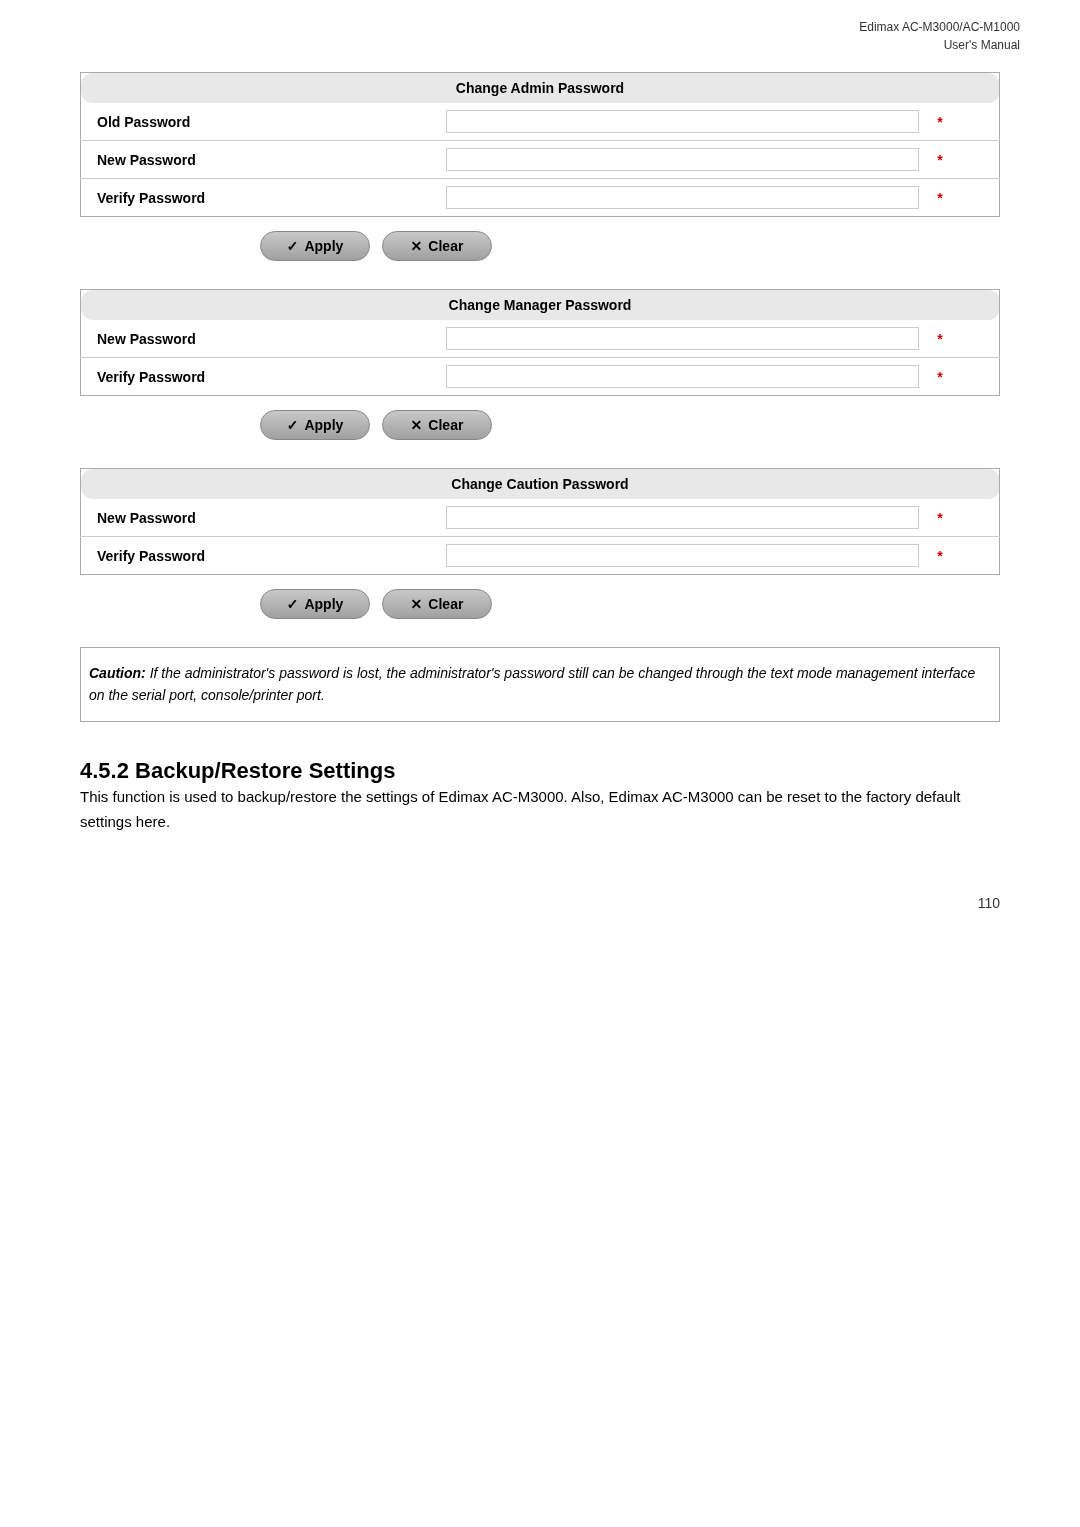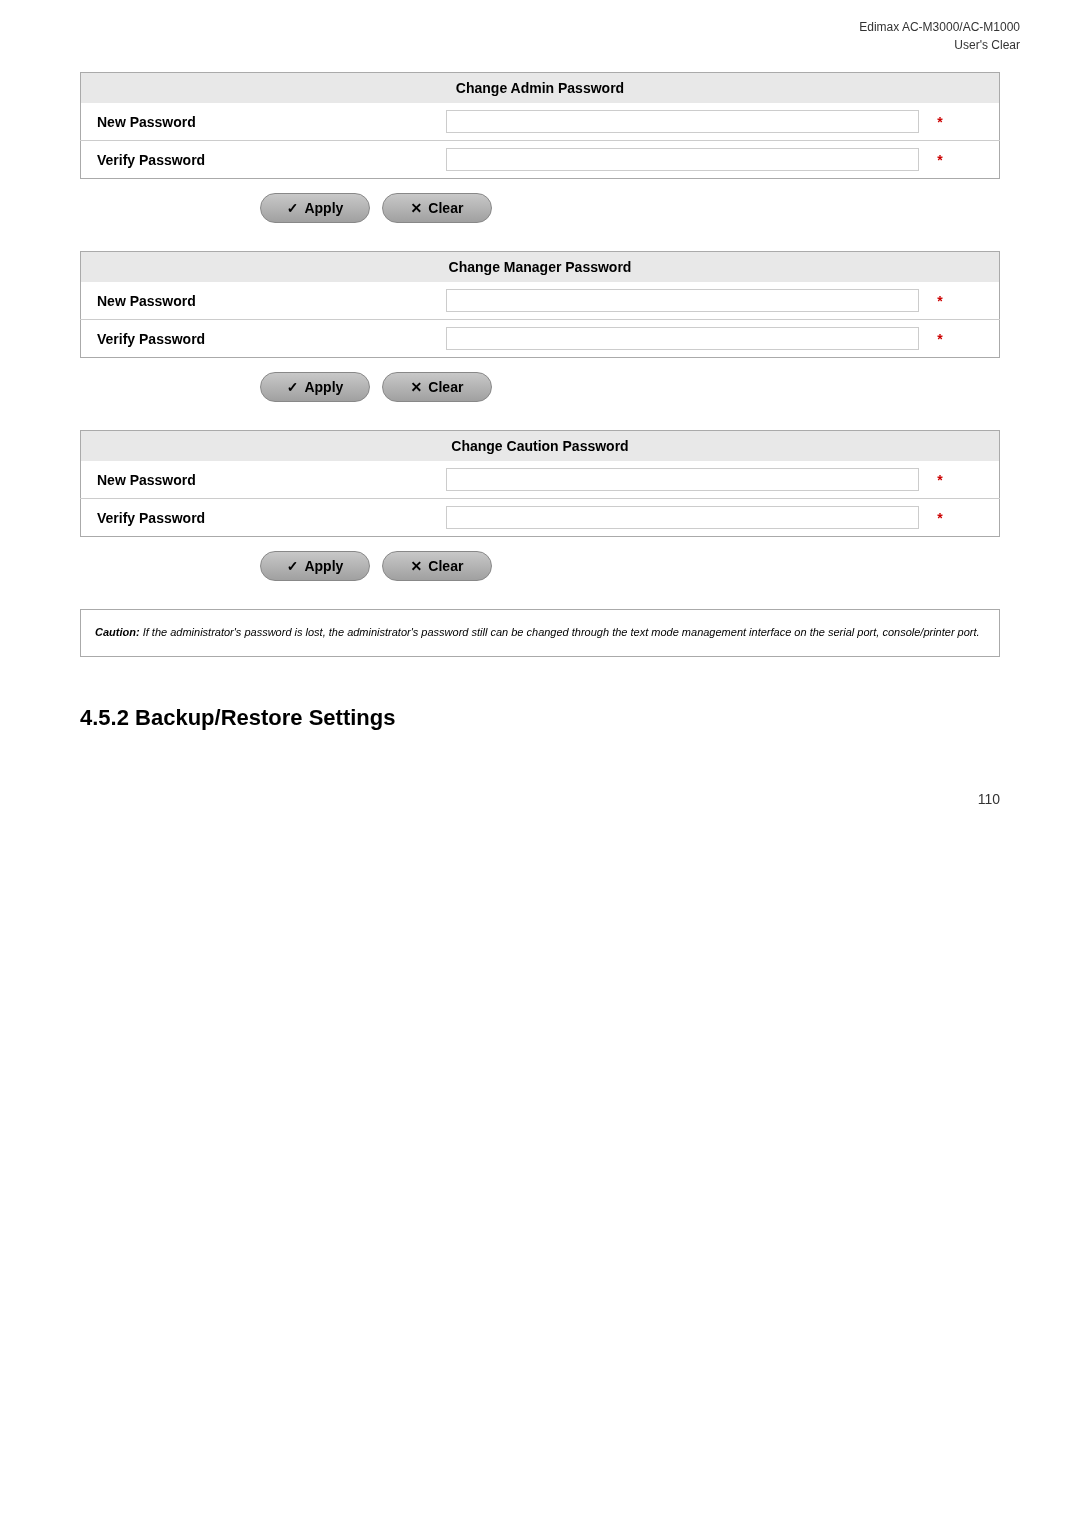--- a/index.html
+++ b/index.html
@@ -39,20 +39,21 @@
       padding: 8px 0;
       border-bottom: 1px solid #aaa;
     }
     .pw-table tr td {
       padding: 7px 16px;
       border-bottom: 1px solid #ccc;
       font-size: 14px;
     }
     .pw-table tr:last-child td {
       border-bottom: none;
+      border-radius: 12px;
     }
     .pw-table .label-col {
       width: 38%;
       font-weight: bold;
     }
     .pw-table .input-col {
       width: 55%;
     }
     .pw-table .req-col {
       width: 7%;
@@ -103,24 +104,24 @@
       cursor: pointer;
       min-width: 110px;
       justify-content: center;
     }
     .btn-icon {
       font-size: 14px;
       font-weight: bold;
     }
     .caution-box {
       border: 1px solid #aaa;
-      padding: 14px 14px;
+      padding: 14px 8px;
       margin-top: 10px;
-      margin-bottom: 48px;
-      font-size: 11px;
+      margin-bottom: 36px;
+      font-size: 14px;
       line-height: 1.6;
     }
     .caution-box .caution-bold {
       font-weight: bold;
       font-style: italic;
     }
     .caution-box .caution-italic {
       font-style: italic;
     }
     .section-heading {
@@ -137,33 +138,40 @@
       margin-top: 60px;
       font-size: 14px;
       color: #333;
     }
   </style>
 </head>
 <body>
 
 <div class="page-header">
   <span>Edimax  AC-M3000/AC-M1000</span><br>
-  <span>User's  Clear</span>
+  <span>User's  Manual</span>
 </div>
 
 <div class="page-content">
 
   <div class="password-section">
     <table class="pw-table">
       <thead>
         <tr>
           <td colspan="3" class="pw-table-header">Change Admin Password</td>
         </tr>
       </thead>
       <tbody>
+        <tr>
+          <td class="label-col">Old Password</td>
+          <td class="input-col">
+            <input type="password" class="pw-input" style="">
+          </td>
+          <td class="req-col">*</td>
+        </tr>
         <tr>
           <td class="label-col">New Password</td>
           <td class="input-col">
             <input type="password" class="pw-input" style="">
           </td>
           <td class="req-col">*</td>
         </tr>
         <tr>
           <td class="label-col">Verify Password</td>
           <td class="input-col">
@@ -257,16 +265,17 @@
     </div>
   </div>
 
   <div class="caution-box">
     <span class="caution-bold">Caution:</span><span class="caution-italic"> If the administrator's password is lost, the administrator's password still can be changed through the text mode management interface on the serial port, console/printer port.</span>
   </div>
 
   <div class="section-heading">
     <span>4.5.2</span> <span>Backup/Restore Settings</span>
   </div>
+  <div class="section-text">This function is used to backup/restore the settings of Edimax AC-M3000. Also, Edimax AC-M3000 can be reset to the factory default settings here.</div>
 
   <div class="page-number">110</div>
 
 </div>
 
 </body></html>

